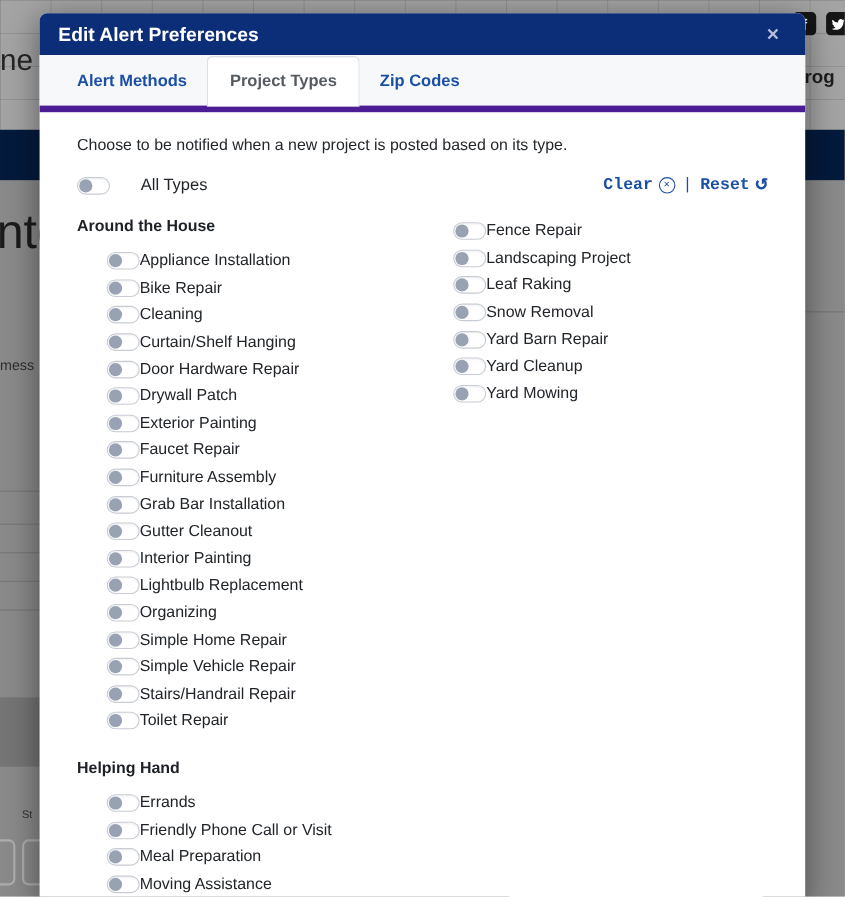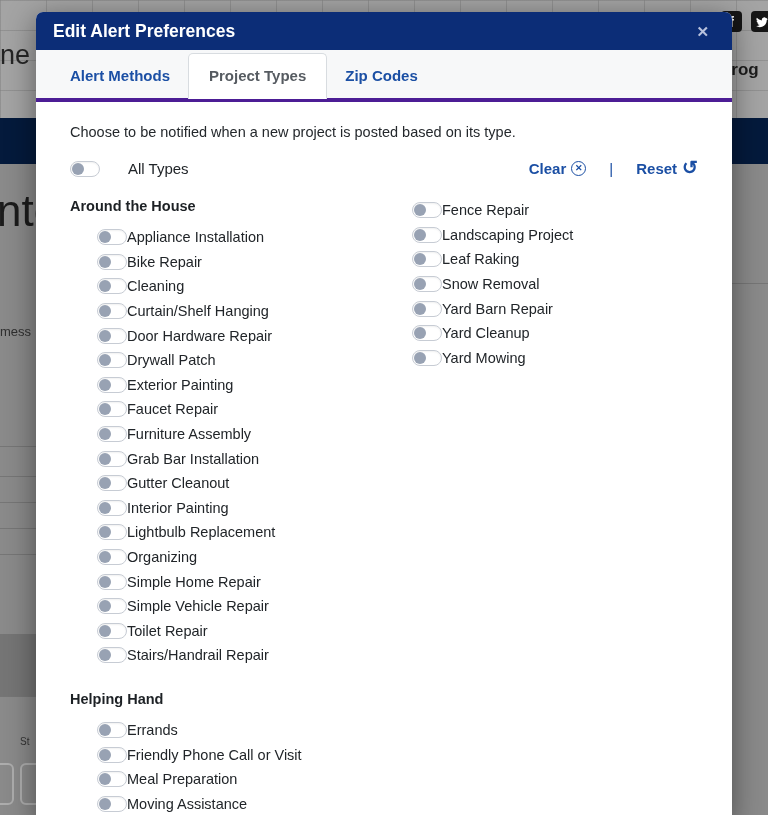--- a/index.html
+++ b/index.html
@@ -48,21 +48,21 @@
     display:flex; align-items:center; padding:0 17px;
   }
   .modal-title { flex:1; color:#ffffff; font-size:17.5px; font-weight:600; }
   .modal-close {
     background:none; border:none; cursor:pointer;
     color:#b9c2dd; font-size:15px; font-weight:700; line-height:1; padding:4px 6px;
     font-family:"Liberation Sans", sans-serif;
   }
 
   .tab-strip {
-    height:52px; background:#f7f8f9; border-bottom:4px solid #4c1d95;
+    height:52px; background:#f7f8f9; border-bottom:6px solid #4c1d95;
     display:flex; align-items:flex-end; padding:0 16px;
   }
   .tab {
     padding:13px 18px 14px; font-size:15px; font-weight:600;
     color:#1b4fa4; cursor:pointer; white-space:nowrap;
   }
   .tab.active {
     background:#fff; color:#565b61; font-weight:700;
     border:1px solid #d8dce0; border-bottom:1px solid #fff;
     margin-bottom:-1px; border-radius:5px 5px 0 0;
@@ -80,21 +80,21 @@
     width:30px; height:16px; background:#fff;
     border:1px solid #c7ccd4; border-radius:9px;
     box-shadow:inset 0 1px 2px rgba(0,0,0,.06);
     cursor:pointer;
   }
   .toggle::after {
     content:""; position:absolute; left:1px; top:1px;
     width:12px; height:12px; border-radius:50%; background:#98a2b3;
   }
 
-  .actions { display:flex; align-items:center; gap:23px; font-size:15px; font-weight:700; color:#1b4fa4; }
+  .actions { display:flex; align-items:center; gap:7px; font-size:15px; font-weight:700; color:#1b4fa4;font-family:Liberation Mono, monospace; }
   .action-link { display:flex; align-items:center; gap:5px; cursor:pointer; }
   .icon-circle-x {
     display:inline-flex; align-items:center; justify-content:center;
     width:15px; height:15px; border:1.6px solid #1b4fa4; border-radius:50%;
     font-size:9px; font-weight:700; line-height:1;
   }
   .icon-reset { font-size:19px; font-weight:700; line-height:1; transform:translateY(-1px); }
   .action-sep { font-weight:400; color:#1b4fa4; }
 
   .columns { display:flex; align-items:flex-start; }
@@ -236,25 +236,25 @@
             <div class="toggle-row">
               <span class="toggle"></span>
               <span>Simple Home Repair</span>
             </div>
             <div class="toggle-row">
               <span class="toggle"></span>
               <span>Simple Vehicle Repair</span>
             </div>
             <div class="toggle-row">
               <span class="toggle"></span>
+              <span>Stairs/Handrail Repair</span>
+            </div>
+            <div class="toggle-row">
+              <span class="toggle"></span>
               <span>Toilet Repair</span>
-            </div>
-            <div class="toggle-row">
-              <span class="toggle"></span>
-              <span>Stairs/Handrail Repair</span>
             </div>
           </div>
           <div class="group">
             <div class="group-title">Helping Hand</div>
             <div class="toggle-row">
               <span class="toggle"></span>
               <span>Errands</span>
             </div>
             <div class="toggle-row">
               <span class="toggle"></span>

